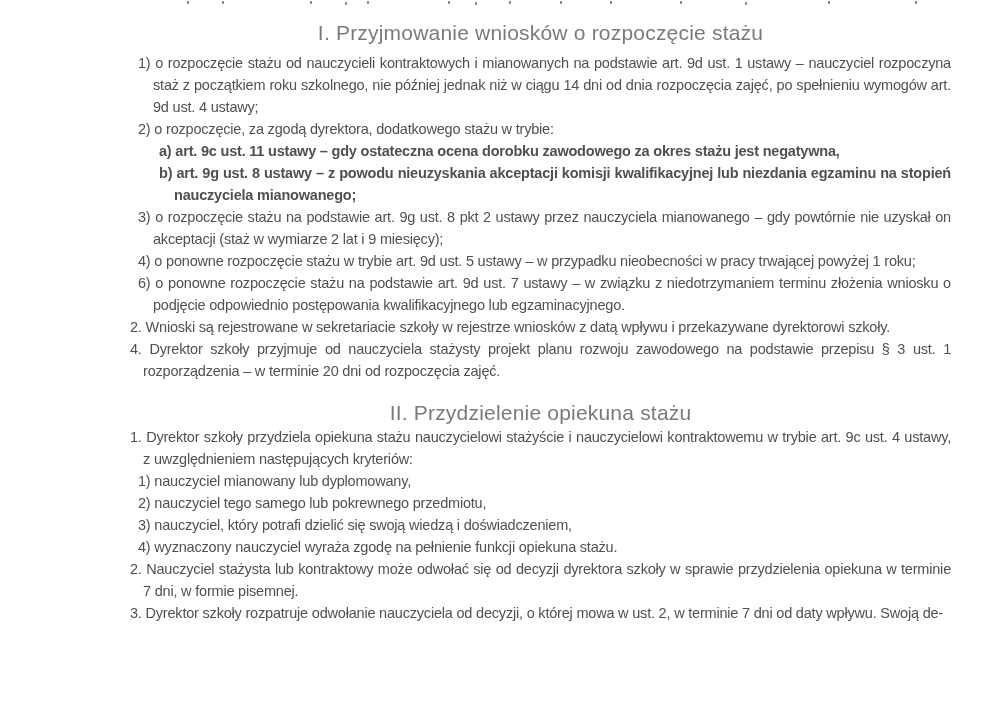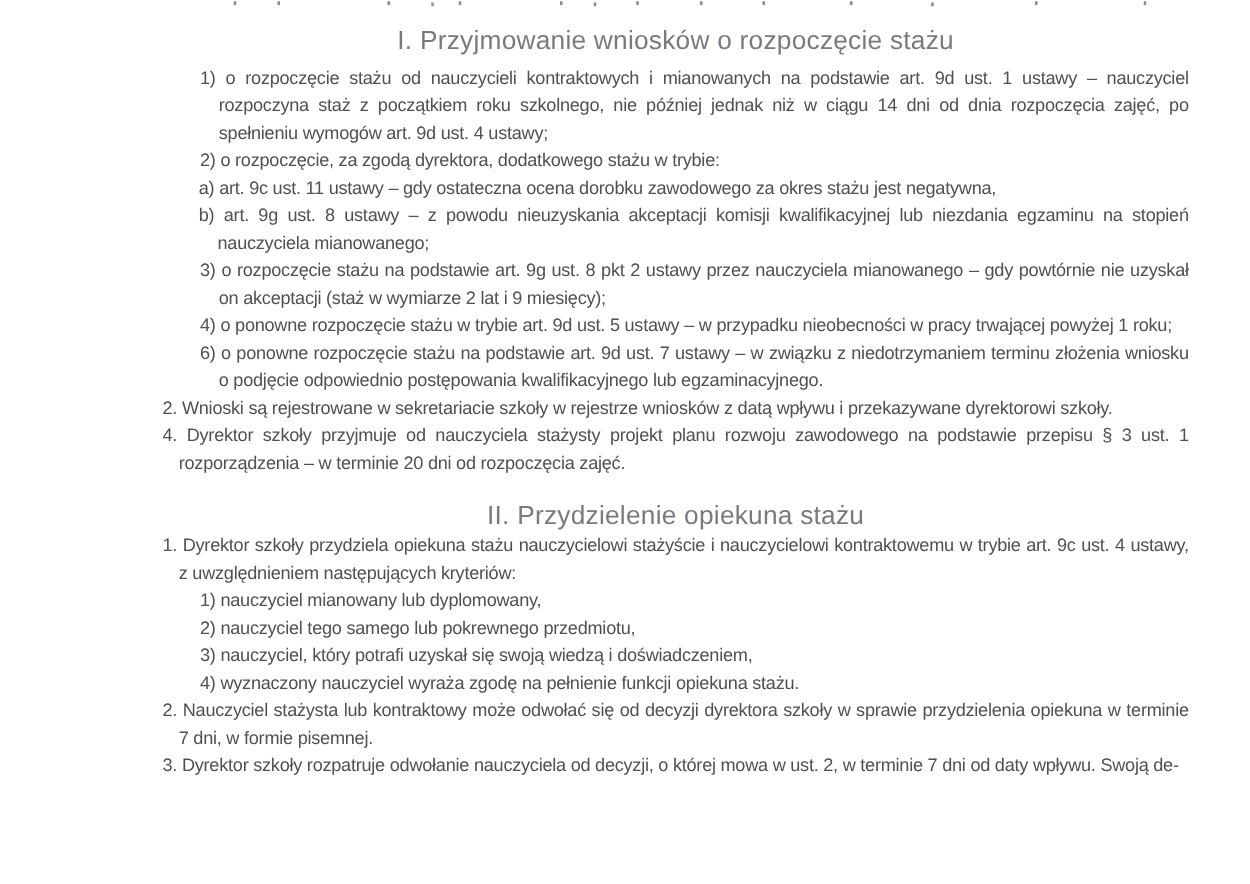--- a/index.html
+++ b/index.html
@@ -36,22 +36,22 @@
     font-size: 14.5px;
     line-height: 22px;
     color: #4f5053;
     letter-spacing: -0.2px;
     text-align: justify;
   }
   .items.sec-0 { margin-top: 6px; }
   .items.sec-1 { margin-top: 0; }
   .item { margin: 0; }
   .item.l1 { padding-left: 13px; text-indent: -13px; }
-  .item.l2 { margin-left: 30px; padding-left: 15px; text-indent: -15px; }
-  .item.l3 { margin-left: 29px; padding-left: 15px; text-indent: -15px; }
+  .item.l2 { margin-left: 8px; padding-left: 15px; text-indent: -15px; }
+  .item.l3 { margin-left: 29px; padding-left: 15px; text-indent: -15px; font-weight: bold; }
   .marker { white-space: nowrap; }
   
   .top-remnant {
     position: absolute;
     top: 0; left: 0;
     width: 100%; height: 7px;
     overflow: hidden;
   }
   .top-remnant::before {
     content: "";
@@ -82,19 +82,19 @@
         <div class="item l2"><span class="marker">4)</span> <span>o ponowne rozpoczęcie stażu w trybie art. 9d ust. 5 ustawy – w przypadku nieobecności w pracy trwającej powyżej 1 roku;</span></div>
         <div class="item l2"><span class="marker">6)</span> <span>o ponowne rozpoczęcie stażu na podstawie art. 9d ust. 7 ustawy – w związku z niedotrzymaniem terminu złożenia wniosku o podjęcie odpowiednio postępowania kwalifikacyjnego lub egzaminacyjnego.</span></div>
         <div class="item l1"><span class="marker">2.</span> <span>Wnioski są rejestrowane w sekretariacie szkoły w rejestrze wniosków z datą wpływu i przekazywane dyrektorowi szkoły.</span></div>
         <div class="item l1"><span class="marker">4.</span> <span>Dyrektor szkoły przyjmuje od nauczyciela stażysty projekt planu rozwoju zawodowego na podstawie przepisu § 3 ust. 1 rozporządzenia – w terminie 20 dni od rozpoczęcia zajęć.</span></div>
       </div>
       <div class="heading h-next">II. Przydzielenie opiekuna stażu</div>
       <div class="items sec-1">
         <div class="item l1"><span class="marker">1.</span> <span>Dyrektor szkoły przydziela opiekuna stażu nauczycielowi stażyście i nauczycielowi kontraktowemu w trybie art. 9c ust. 4 ustawy, z uwzględnieniem następujących kryteriów:</span></div>
         <div class="item l2"><span class="marker">1)</span> <span>nauczyciel mianowany lub dyplomowany,</span></div>
         <div class="item l2"><span class="marker">2)</span> <span>nauczyciel tego samego lub pokrewnego przedmiotu,</span></div>
-        <div class="item l2"><span class="marker">3)</span> <span>nauczyciel, który potrafi uzyskał się swoją wiedzą i doświadczeniem,</span></div>
+        <div class="item l2"><span class="marker">3)</span> <span>nauczyciel, który potrafi dzielić się swoją wiedzą i doświadczeniem,</span></div>
         <div class="item l2"><span class="marker">4)</span> <span>wyznaczony nauczyciel wyraża zgodę na pełnienie funkcji opiekuna stażu.</span></div>
         <div class="item l1"><span class="marker">2.</span> <span>Nauczyciel stażysta lub kontraktowy może odwołać się od decyzji dyrektora szkoły w sprawie przydzielenia opiekuna w terminie 7 dni, w formie pisemnej.</span></div>
         <div class="item l1 clipped"><span class="marker">3.</span> <span>Dyrektor szkoły rozpatruje odwołanie nauczyciela od decyzji, o której mowa w ust. 2, w terminie 7 dni od daty wpływu. Swoją de-</span></div>
       </div>
     </div>
 </div>
 
 </body></html>

